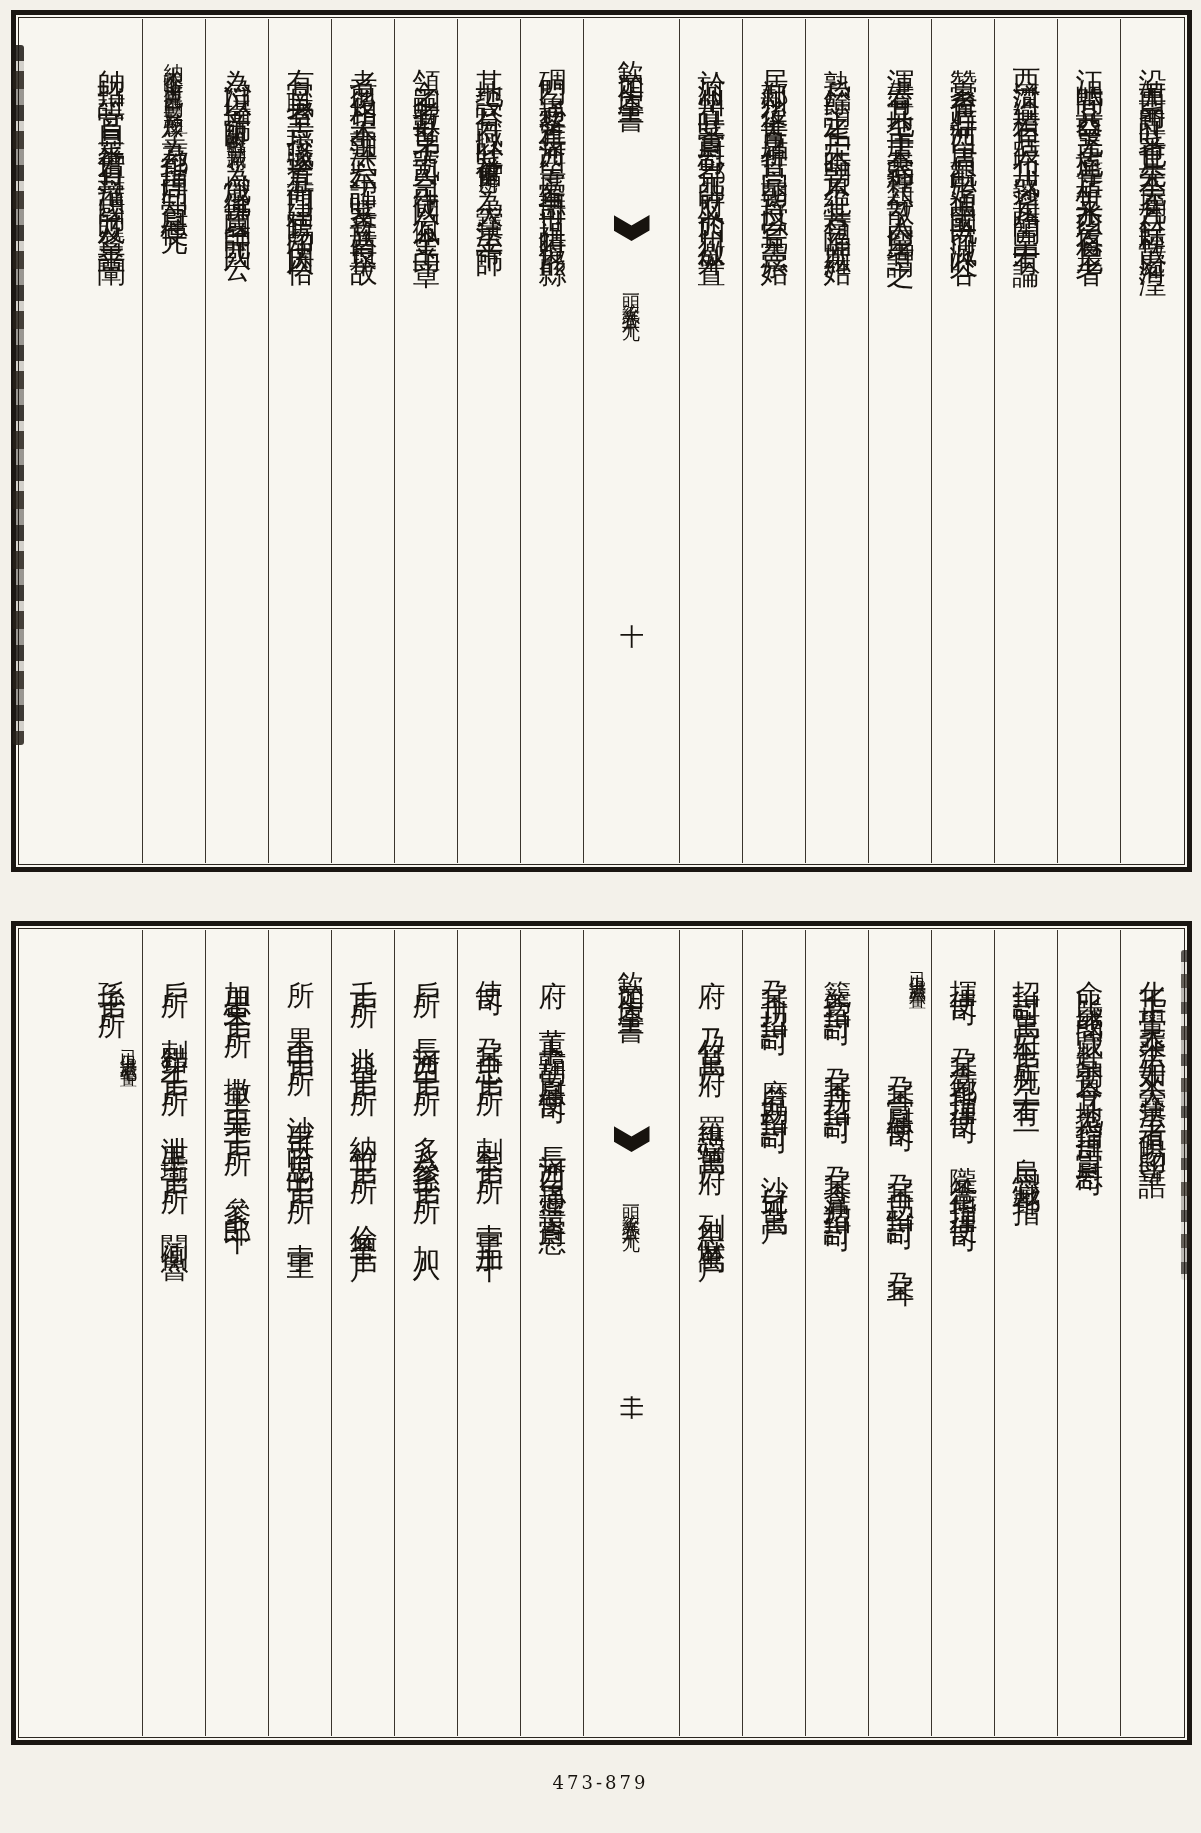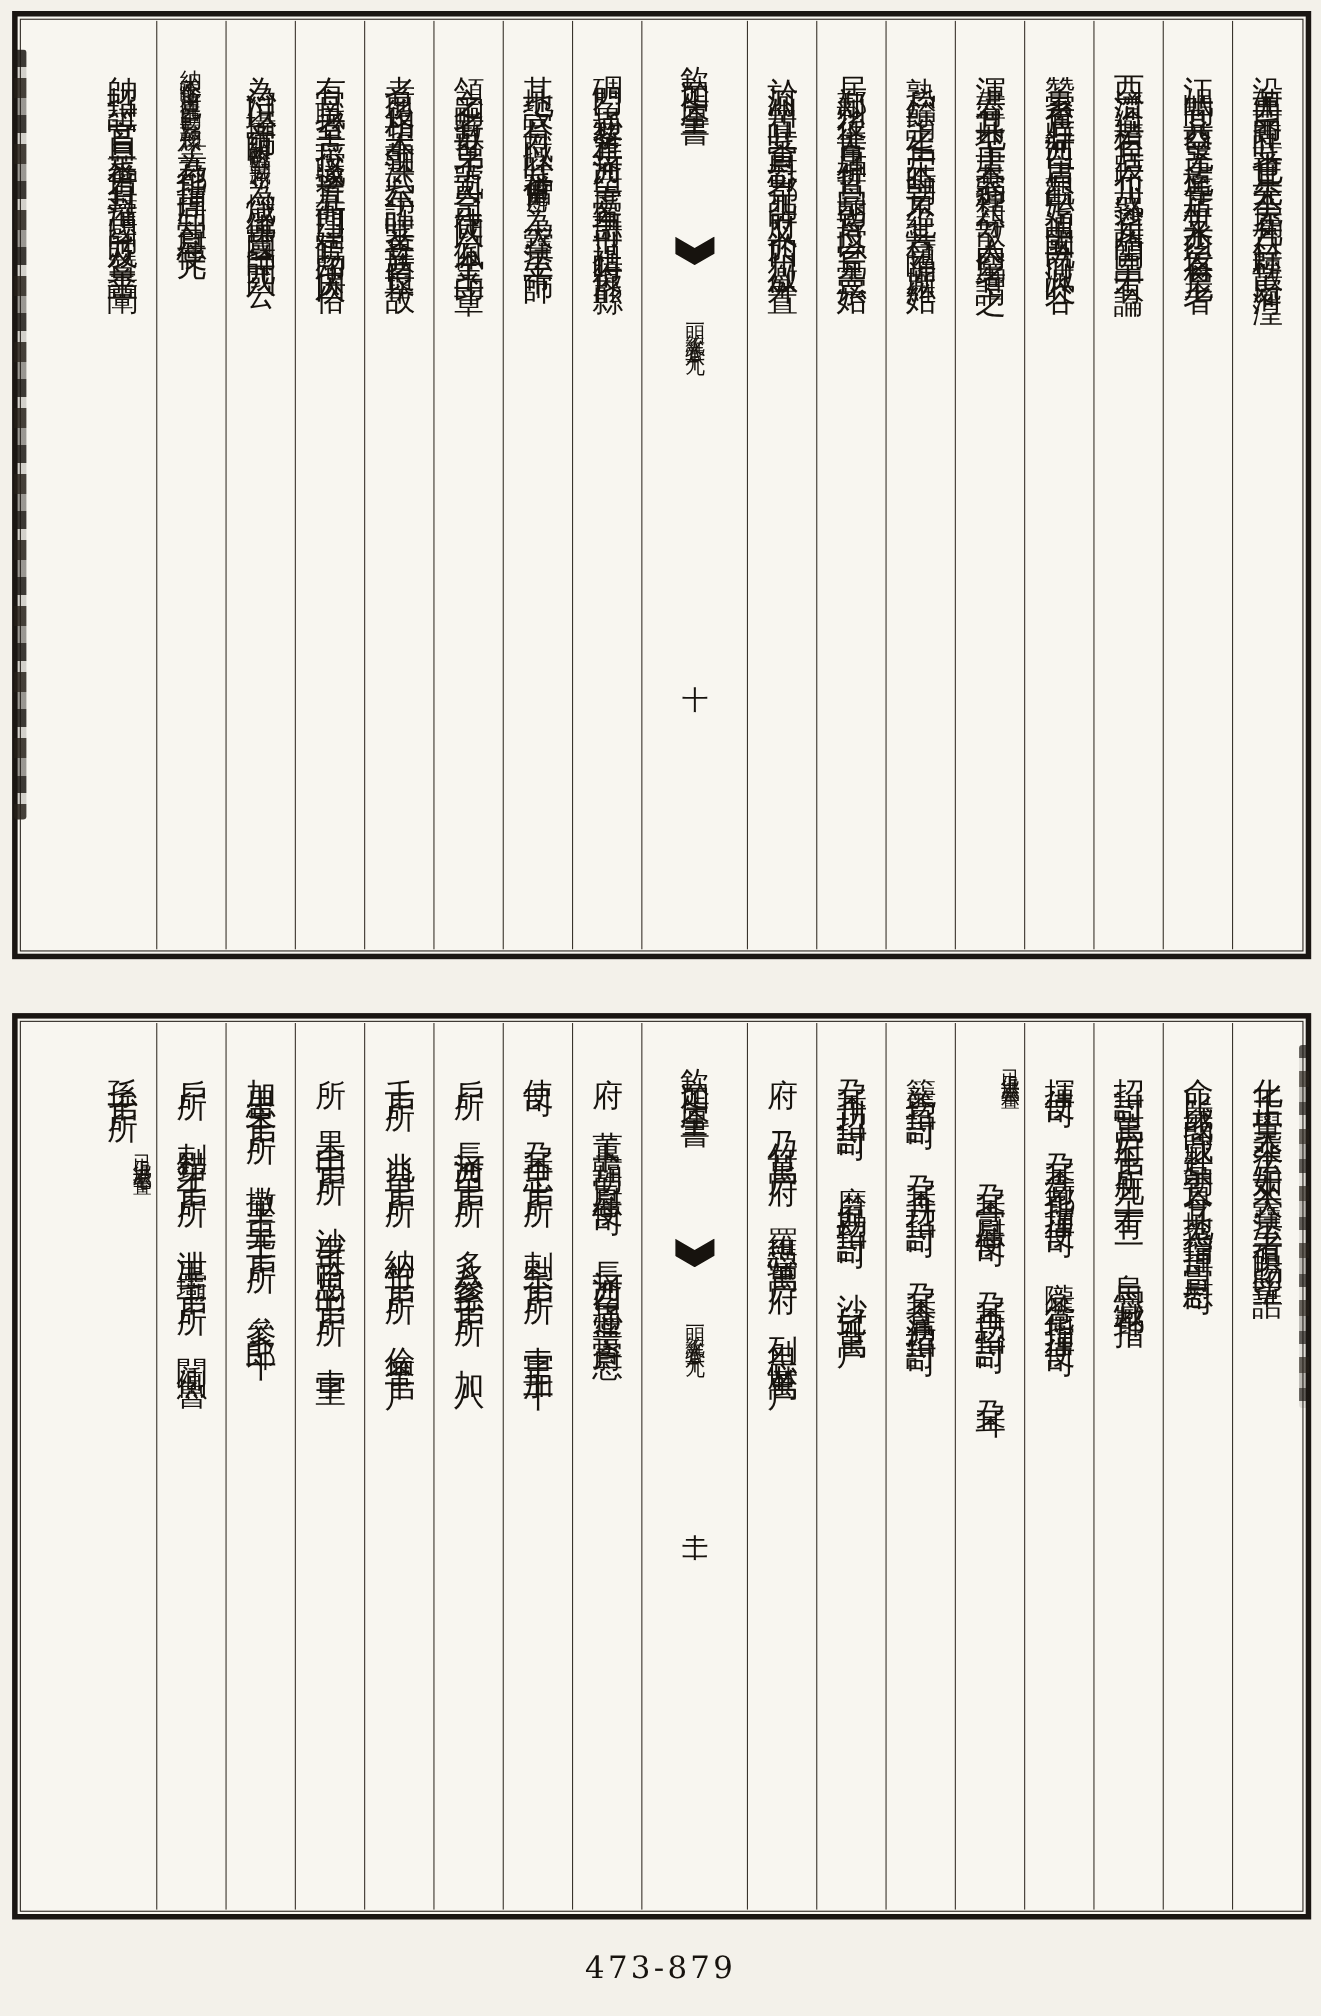--- a/index.html
+++ b/index.html
@@ -52,21 +52,21 @@
   .center .book-juan{
     position:absolute;top:262px;left:50%;transform:translateX(-50%);
     writing-mode:vertical-rl;text-orientation:upright;
     font-size:18px;letter-spacing:4px;line-height:25px;height:100px;
   }
   .center .folio{font-size:24px;letter-spacing:6px;}
   .page-top .folio{top:586px;}
   .page-bottom .folio{top:446px;}
   .footer{
     position:absolute;top:1772px;left:0;width:100%;
-    text-align:center;font-size:28px;letter-spacing:3px;color:#17130e;
+    text-align:center;font-size:18px;letter-spacing:3px;color:#17130e;
     font-family:"DejaVu Serif","Liberation Serif",serif;
   }
   .artifact{position:absolute;pointer-events:none;border-radius:3px;}
   .artifact-left{
     left:13px;top:45px;width:11px;height:700px;opacity:.85;
     background:repeating-linear-gradient(180deg,
       #1b1713 0 16px, rgba(27,23,19,.2) 16px 26px,
       #251f18 26px 44px, rgba(27,23,19,.5) 44px 60px);
   }
   .artifact-right{

